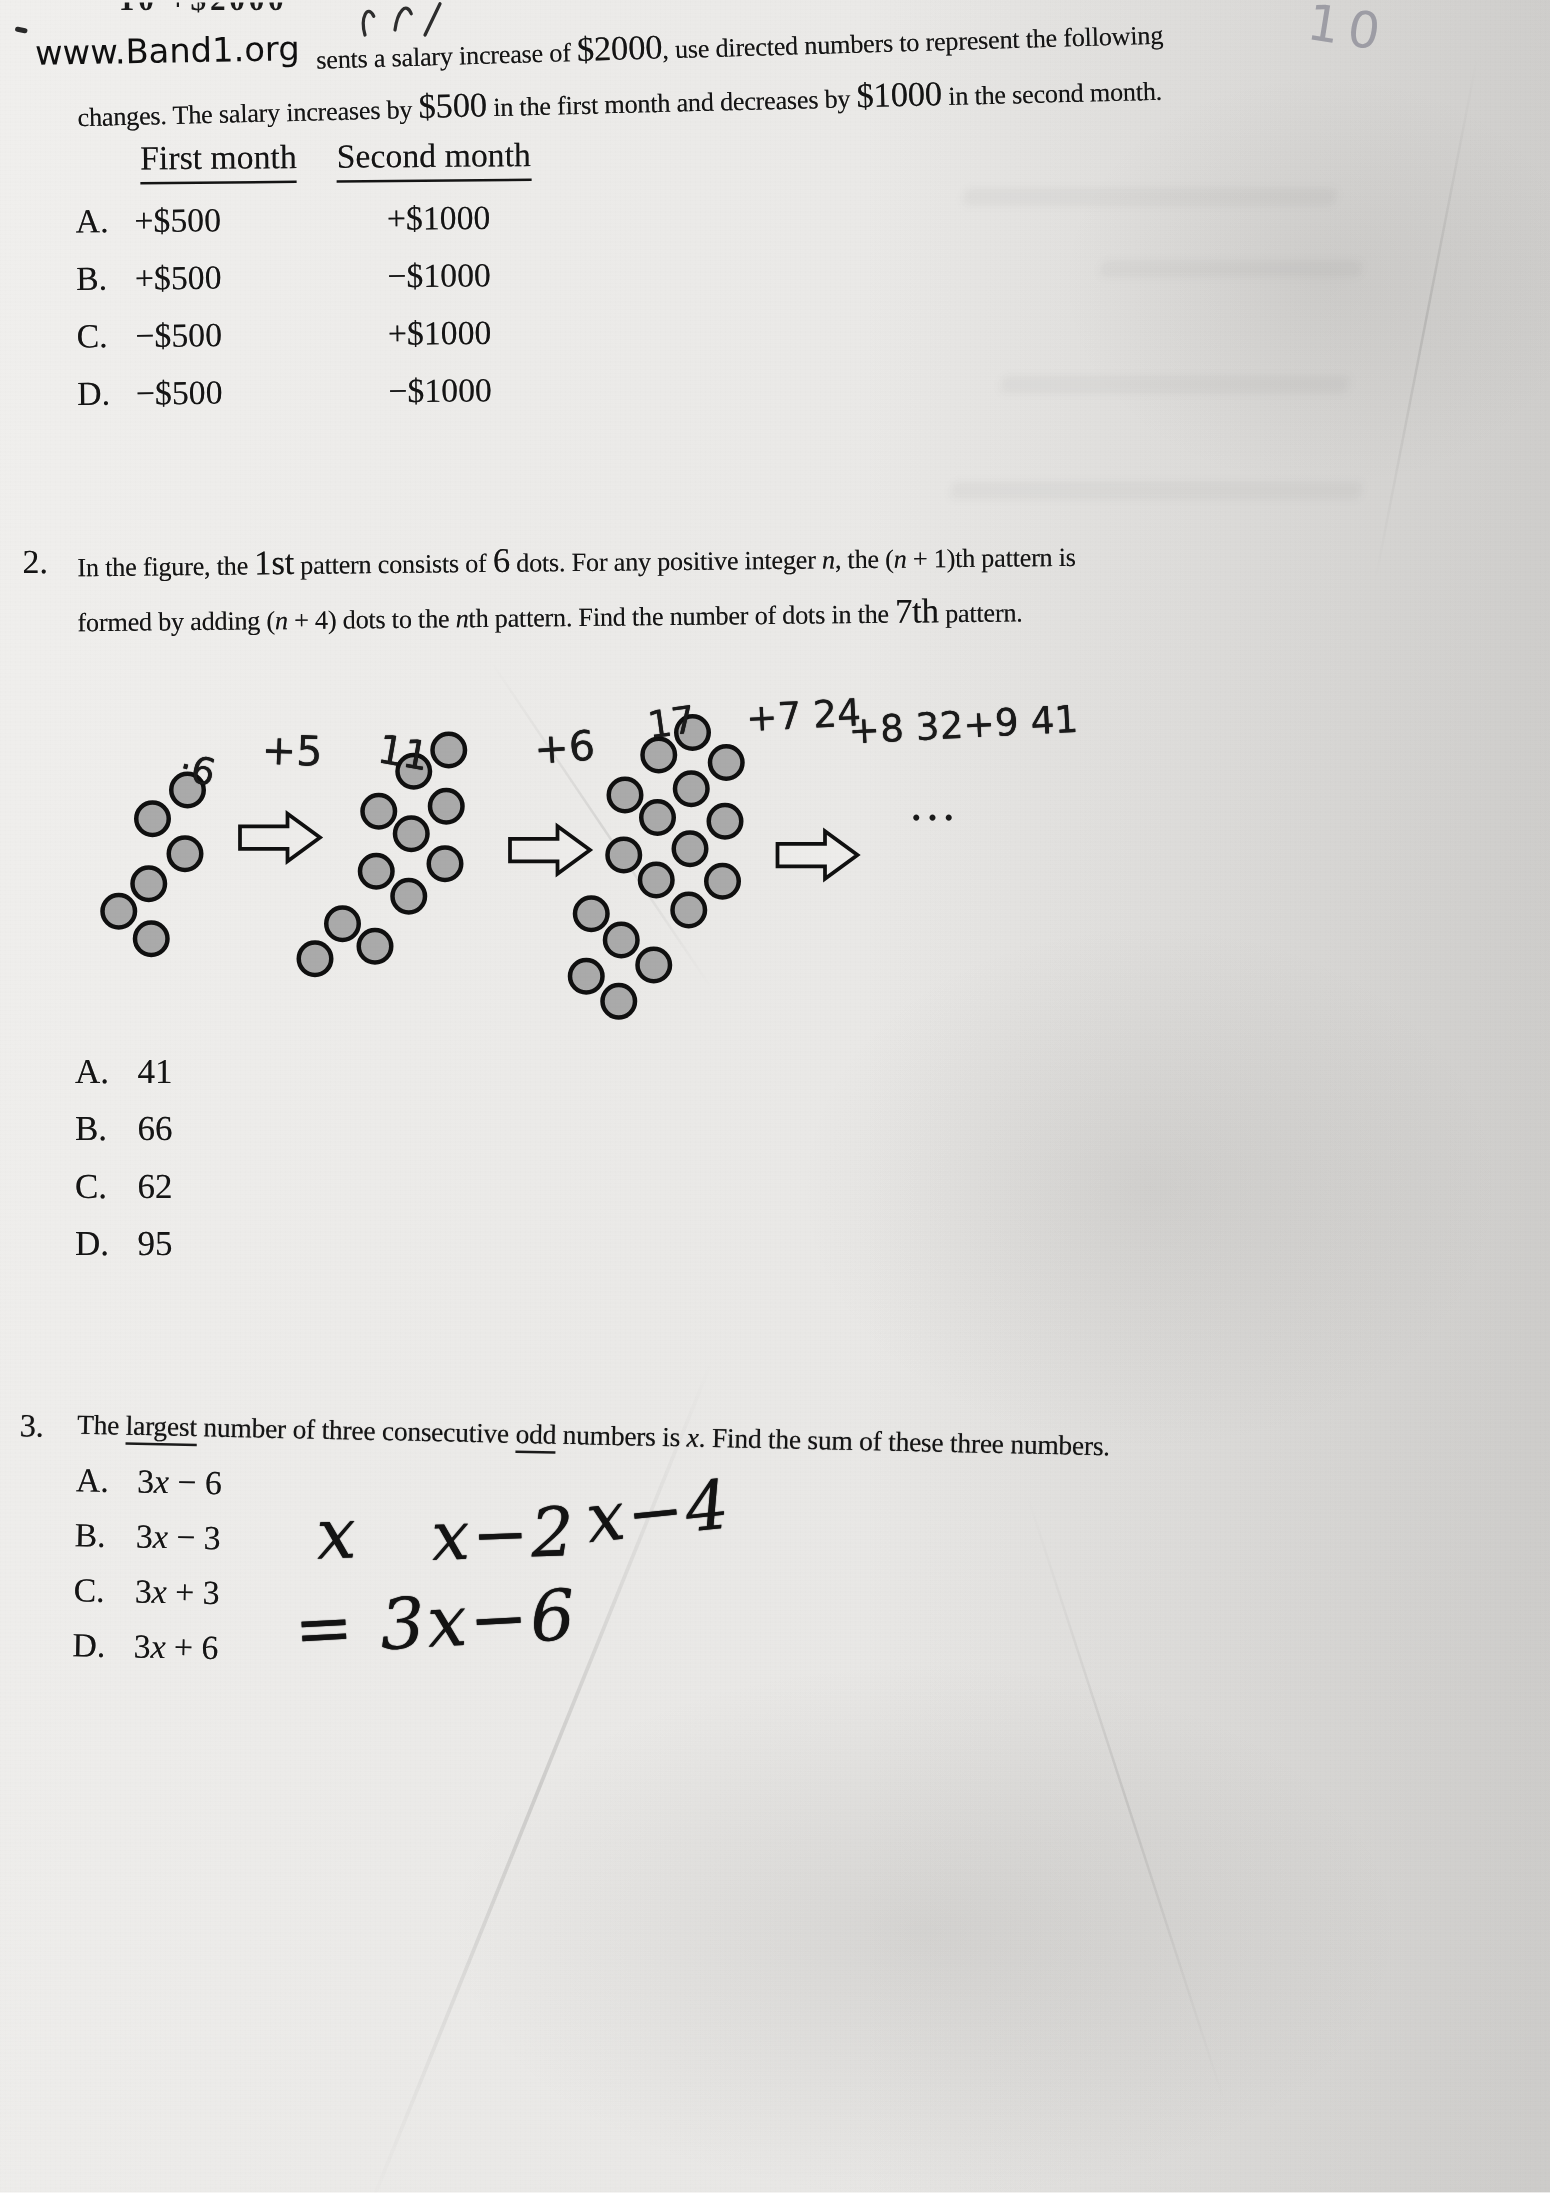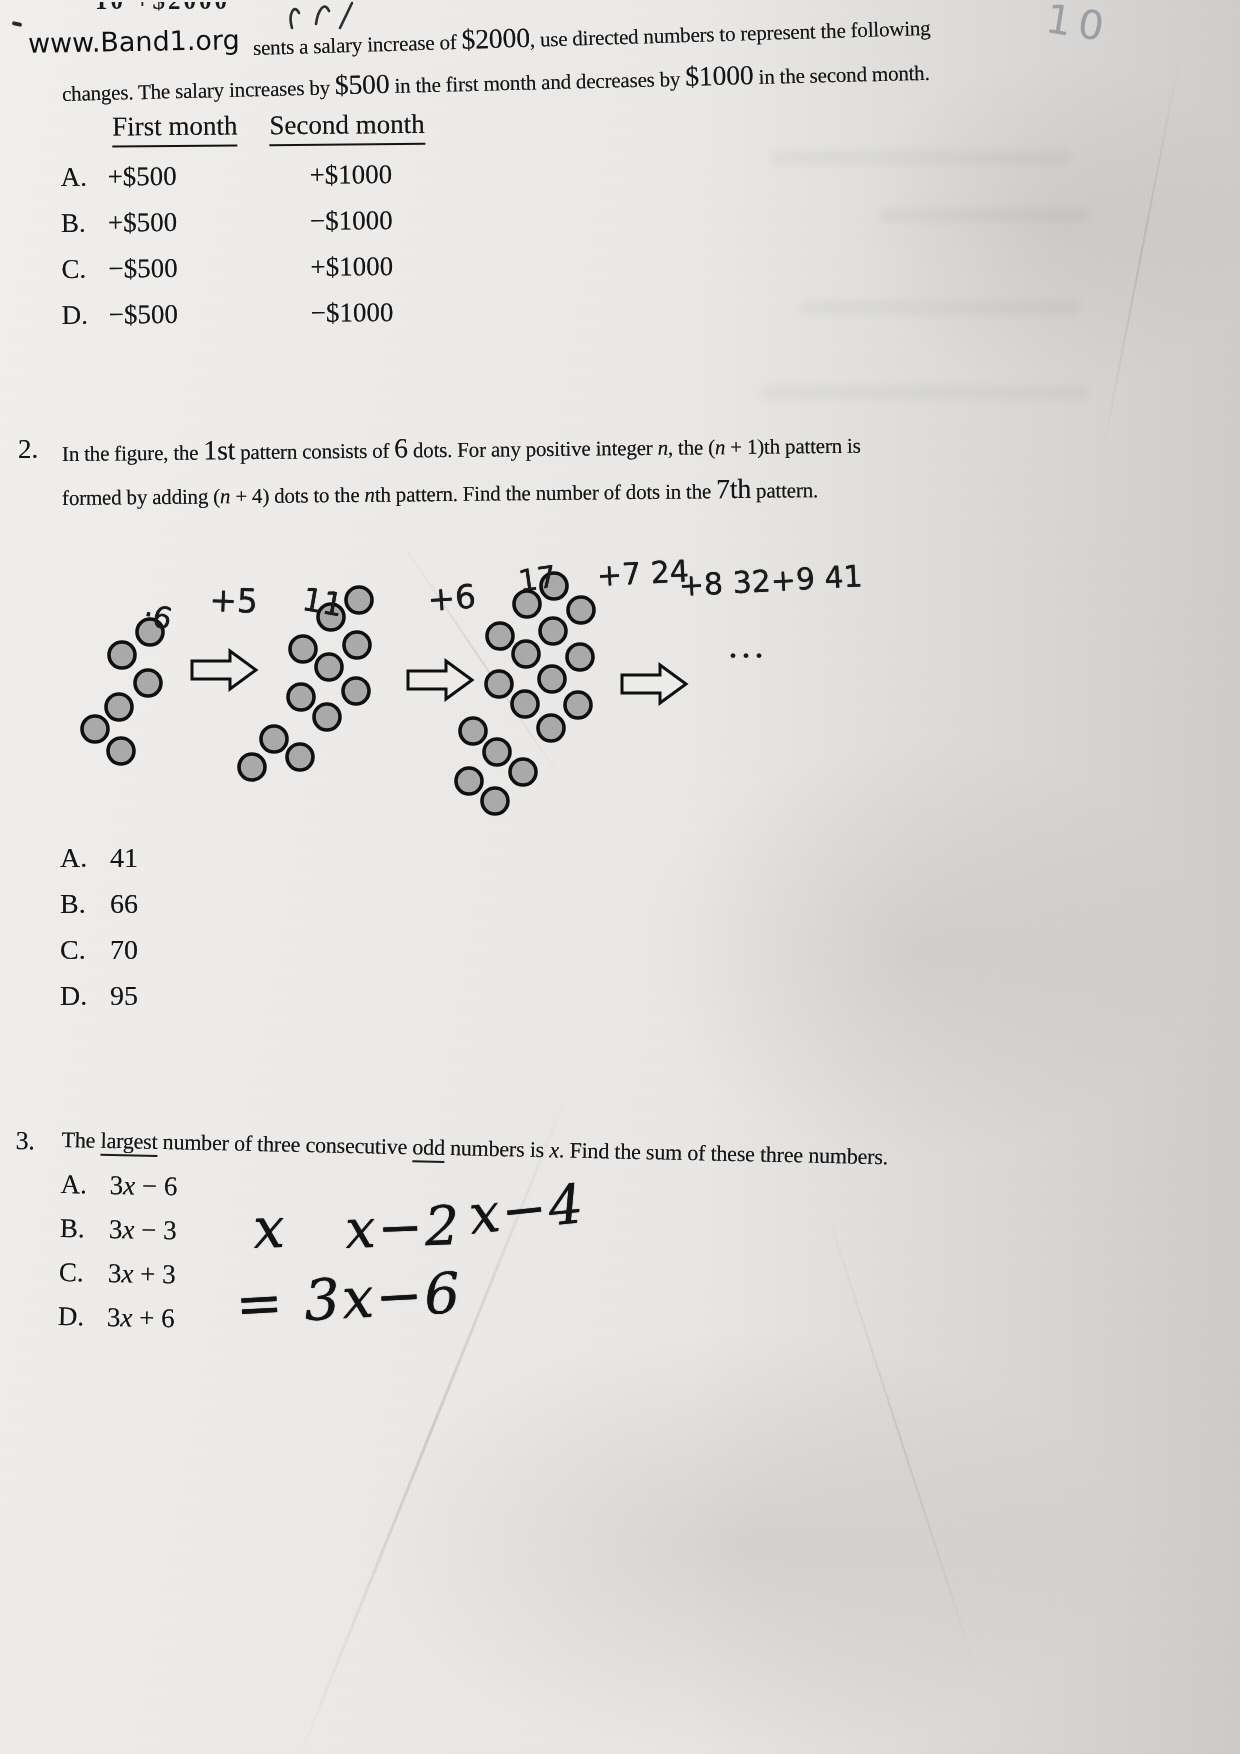--- a/index.html
+++ b/index.html
@@ -195,21 +195,21 @@
   <div class="optrow">
     <span>A.</span>
     <span class="val">41</span>
   </div>
   <div class="optrow">
     <span>B.</span>
     <span class="val">66</span>
   </div>
   <div class="optrow">
     <span>C.</span>
-    <span class="val">70</span>
+    <span class="val">62</span>
   </div>
   <div class="optrow">
     <span>D.</span>
     <span class="val">95</span>
   </div>
 </div>
 
 <div class="abs q3block">
   <div class="q3line">
     <span class="no">3.</span>

